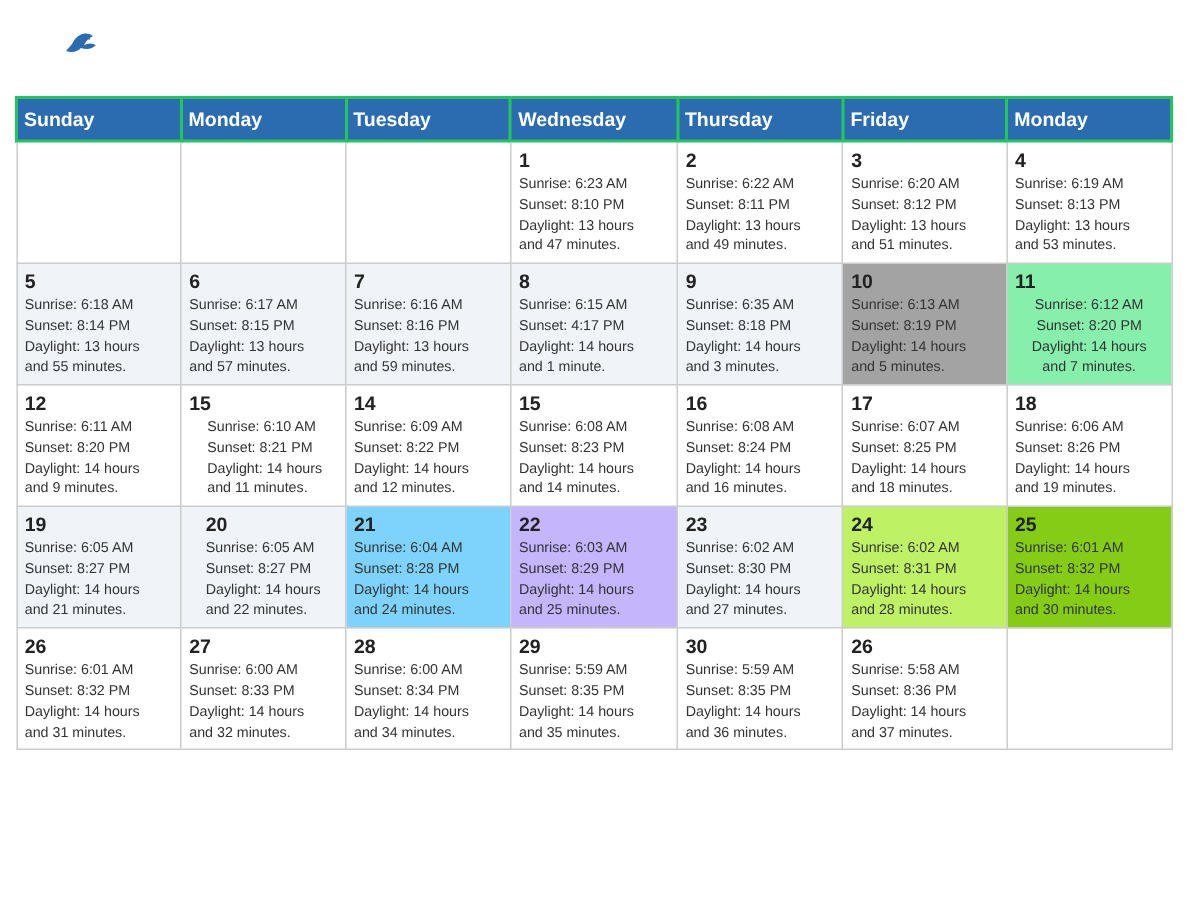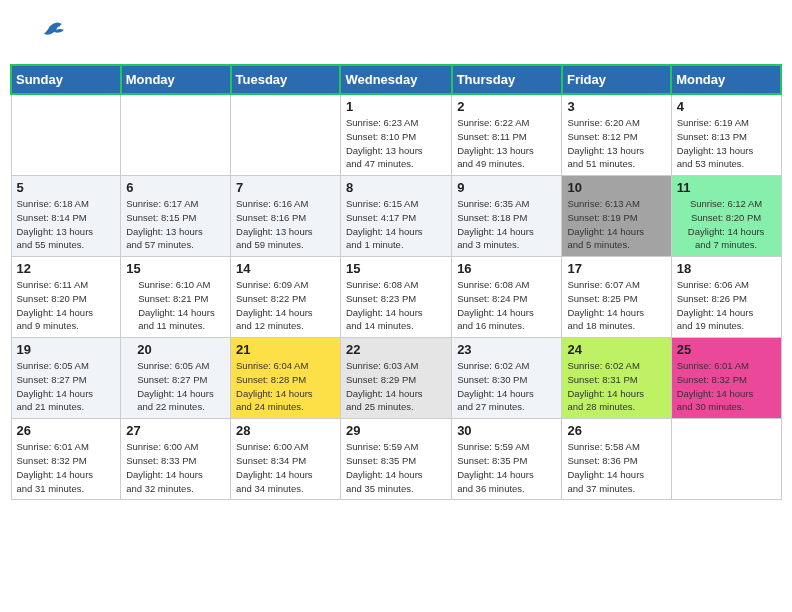--- a/index.html
+++ b/index.html
@@ -270,49 +270,49 @@
 Daylight: 14 hours
 and 21 minutes.</div>
         </td>
         <td style="background: rgb(240, 244, 249); padding-left: 16px;">
           <div class="day-num">20</div>
           <div class="day-info" style="white-space: pre-line;">Sunrise: 6:05 AM
 Sunset: 8:27 PM
 Daylight: 14 hours
 and 22 minutes.</div>
         </td>
-        <td style="background: #fde047;">
+        <td style="background: #7dd3fc;">
           <div class="day-num">21</div>
           <div class="day-info" style="white-space: pre-line;">Sunrise: 6:04 AM
 Sunset: 8:28 PM
 Daylight: 14 hours
 and 24 minutes.</div>
         </td>
-        <td style="background: #e5e5e5;">
+        <td style="background: #c4b5fd;">
           <div class="day-num">22</div>
           <div class="day-info" style="white-space: pre-line;">Sunrise: 6:03 AM
 Sunset: 8:29 PM
 Daylight: 14 hours
 and 25 minutes.</div>
         </td>
         <td style="background: rgb(240, 244, 249);">
           <div class="day-num">23</div>
           <div class="day-info" style="white-space: pre-line;">Sunrise: 6:02 AM
 Sunset: 8:30 PM
 Daylight: 14 hours
 and 27 minutes.</div>
         </td>
         <td style="background: #bef264;">
           <div class="day-num">24</div>
           <div class="day-info" style="white-space: pre-line;">Sunrise: 6:02 AM
 Sunset: 8:31 PM
 Daylight: 14 hours
 and 28 minutes.</div>
         </td>
-        <td style="background: #ec4899;">
+        <td style="background: #84cc16;">
           <div class="day-num">25</div>
           <div class="day-info" style="white-space: pre-line;">Sunrise: 6:01 AM
 Sunset: 8:32 PM
 Daylight: 14 hours
 and 30 minutes.</div>
         </td>
       </tr>
       <tr>
         <td>
           <div class="day-num">26</div>

